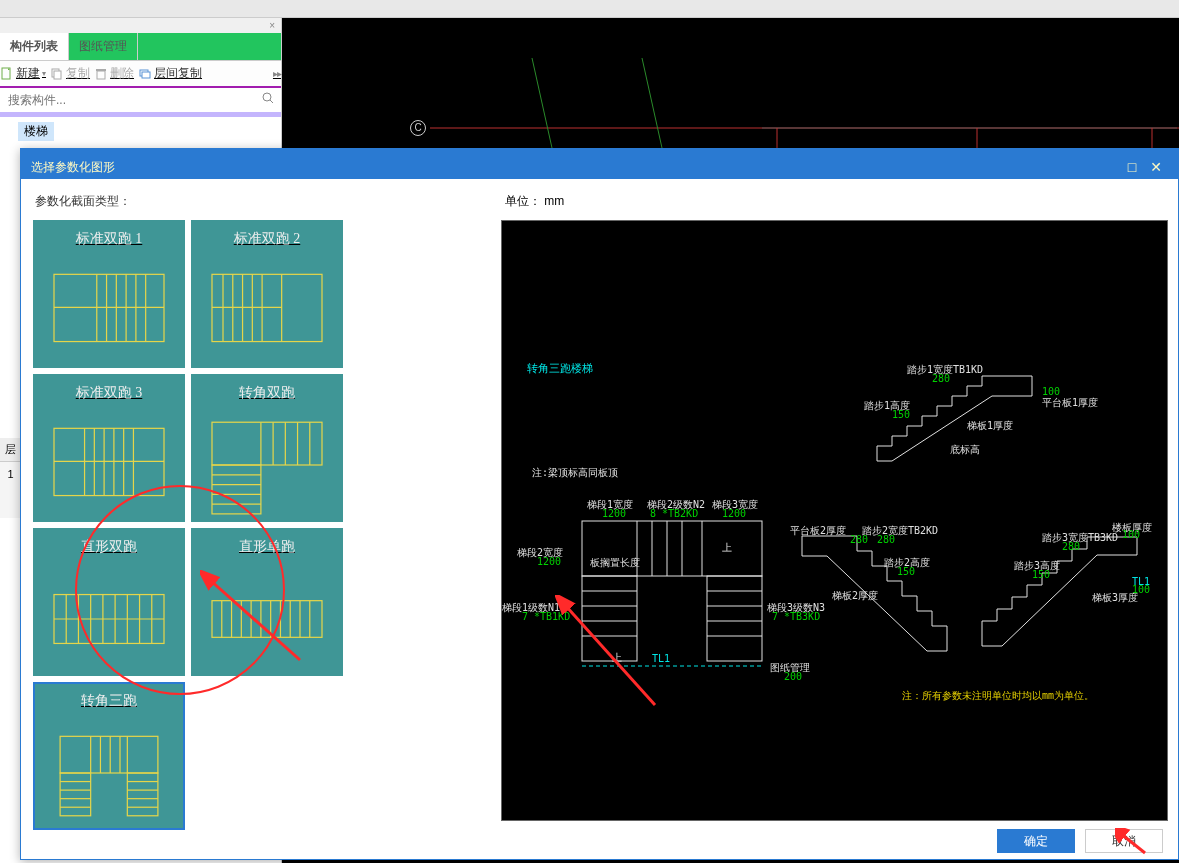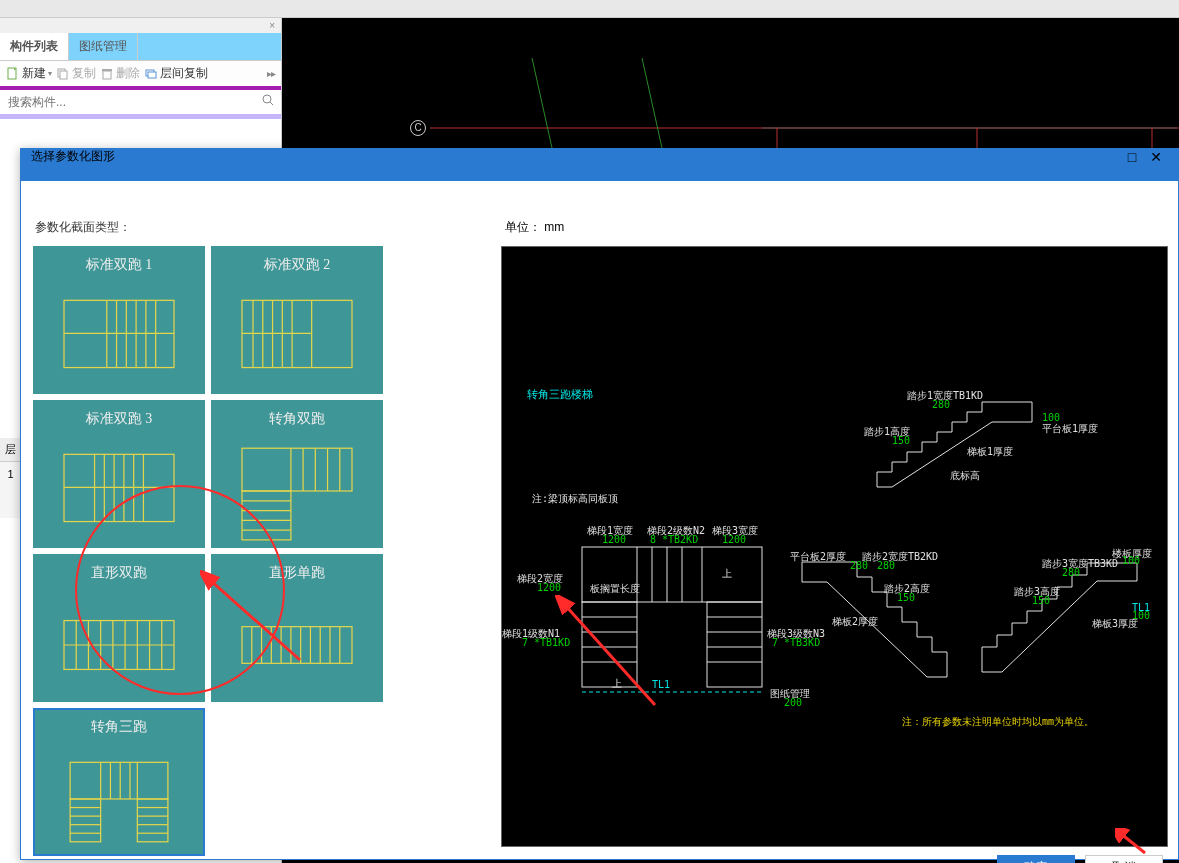--- a/index.html
+++ b/index.html
@@ -4,53 +4,53 @@
 <style>
 * { margin: 0; padding: 0; box-sizing: border-box; font-family: "Microsoft YaHei", sans-serif; }
 body { background: #f0f0f0; width: 1179px; height: 863px; overflow: hidden; position: relative; }
 
 .topbar { height: 18px; background: #e8e8e8; border-bottom: 1px solid #ccc; position: relative; }
 
 .main-area { display: flex; height: 845px; }
 .left-panel { width: 282px; background: #fff; border-right: 1px solid #ccc; }
 .left-panel-close { text-align: right; font-size: 10px; color: #888; padding: 2px 6px; background: #f0f0f0; }
 
-.tabs { display: flex; background: #7dd3fc; border-bottom: 1px solid #ccc; }
+.tabs { display: flex; background: #22c55e; border-bottom: 1px solid #ccc; }
 .tab { padding: 5px 10px; font-size: 12px; color: #555; border-right: 1px solid #ccc; cursor: pointer; }
 .tab.active { background: #fff; font-weight: bold; }
 
-.toolbar { display: flex; align-items: center; padding: 4px 6px; background: #fdfdfd; border-bottom: 4px solid #a21caf; font-size: 12px; gap: 4px; }
+.toolbar { display: flex; align-items: center; padding: 4px 0; background: #fdfdfd; border-bottom: 2px solid #a21caf; font-size: 12px; gap: 4px; text-decoration: underline; }
 .tb-item { display: flex; align-items: center; gap: 2px; color: #333; cursor: pointer; }
 .tb-item.disabled { color: #aaa; }
 .tb-icon { width: 14px; height: 14px; display: inline-block; }
 .dropdown-arrow { font-size: 8px; color: #888; }
 .more-dots { margin-left: auto; color: #888; cursor: pointer; font-size: 10px; letter-spacing: -1px; }
 
 .searchbar { display: flex; padding: 3px 6px; border-bottom: 5px solid #c4b5fd; }
 .searchbar input { flex: 1; border: none; outline: none; font-size: 12px; color: #888; padding: 2px; }
 .search-icon { width: 14px; height: 14px; color: #888; cursor: pointer; }
 
 .tree { padding: 4px 0; }
 .tree-item { display: inline-block; margin-left: 18px; background: #cfe6fb; padding: 1px 6px; font-size: 12px; }
 
 .canvas-area { flex: 1; background: #000; position: relative; }
 
 
 .dialog-backdrop { position: absolute; top: 148px; left: 20px; right: 0; bottom: 0; }
 .dialog { position: absolute; top: 0; left: 0; width: 1159px; height: 712px; background: #fff; border: 1px solid #2a7ad2; box-shadow: 0 2px 10px rgba(0,0,0,.3); }
-.dialog-title { height: 30px; background: #2a7ad2; color: #000000; font-size: 12px; display: flex; align-items: flex-end; padding: 16px 10px; }
+.dialog-title { height: 30px; background: #2a7ad2; color: #fef9c3; font-size: 12px; display: flex; align-items: flex-start; padding: 10px 10px; }
 .dialog-title-text { flex: 1; }
 .dialog-title-btn { width: 24px; text-align: center; font-size: 14px; cursor: pointer; }
 
-.dialog-body { display: flex; height: 642px; padding: 0 10px; margin-top: 24px; }
+.dialog-body { display: flex; height: 642px; padding: 0 10px; }
 
 .left-col { width: 470px; padding-right: 8px; }
 .left-label { font-size: 12px; color: #333; padding: 14px 4px 10px; }
 .thumbs { display: flex; flex-wrap: wrap; gap: 6px; padding: 0 2px; }
-.thumb { width: 172px; height: 148px; background: #3f9696; display: flex; flex-direction: column; align-items: center; cursor: pointer; border: 2px solid transparent; }
+.thumb { width: 152px; height: 148px; background: #3f9696; display: flex; flex-direction: column; align-items: center; cursor: pointer; border: 2px solid transparent; text-decoration: underline; }
 .thumb.selected { border: 2px solid #2a7ad2; }
 .thumb-title { color: #eee; font-size: 14px; padding: 8px 0; font-family: "SimSun", serif; }
 .thumb-svg { flex: 1; width: 100%; }
 
 .right-col { flex: 1; display: flex; flex-direction: column; }
 .right-label { font-size: 12px; padding: 14px 4px 10px; }
 .preview { flex: 1; background: #000; border: 1px solid #666; position: relative; overflow: hidden; }
 
 .dialog-footer { height: 40px; display: flex; justify-content: flex-end; align-items: center; gap: 10px; padding: 0 15px; }
 .btn { min-width: 78px; height: 24px; font-size: 12px; border: 1px solid #ccc; cursor: pointer; }
@@ -135,20 +135,23 @@
     </div>
     <div class="searchbar">
       <input placeholder="搜索构件..." style="">
       <span class="search-icon">
         <svg viewBox="0 0 14 14">
             <circle cx="6" cy="6" r="4" fill="none" stroke="#888"></circle>
             <line x1="9" y1="9" x2="12" y2="12" stroke="#888"></line>
           </svg>
       </span>
     </div>
+    <div class="tree">
+      <span class="tree-item">楼梯</span>
+    </div>
   </div>
 
   <div class="canvas-area">
     <div class="obj-label" style="top:102px;left:128px">C</div>
     <svg style="position:absolute;top:0;left:0;width:100%;height:148px">
       <line x1="148" y1="110" x2="900" y2="110" stroke="#bb3030" stroke-width="1"></line>
       <line x1="250" y1="40" x2="270" y2="130" stroke="#2a8a2a" stroke-width="1"></line>
       <line x1="360" y1="40" x2="380" y2="130" stroke="#2a8a2a" stroke-width="1"></line>
       <line x1="480" y1="110" x2="895" y2="110" stroke="#555"></line>
       <line x1="495" y1="110" x2="495" y2="148" stroke="#bb3030"></line>

